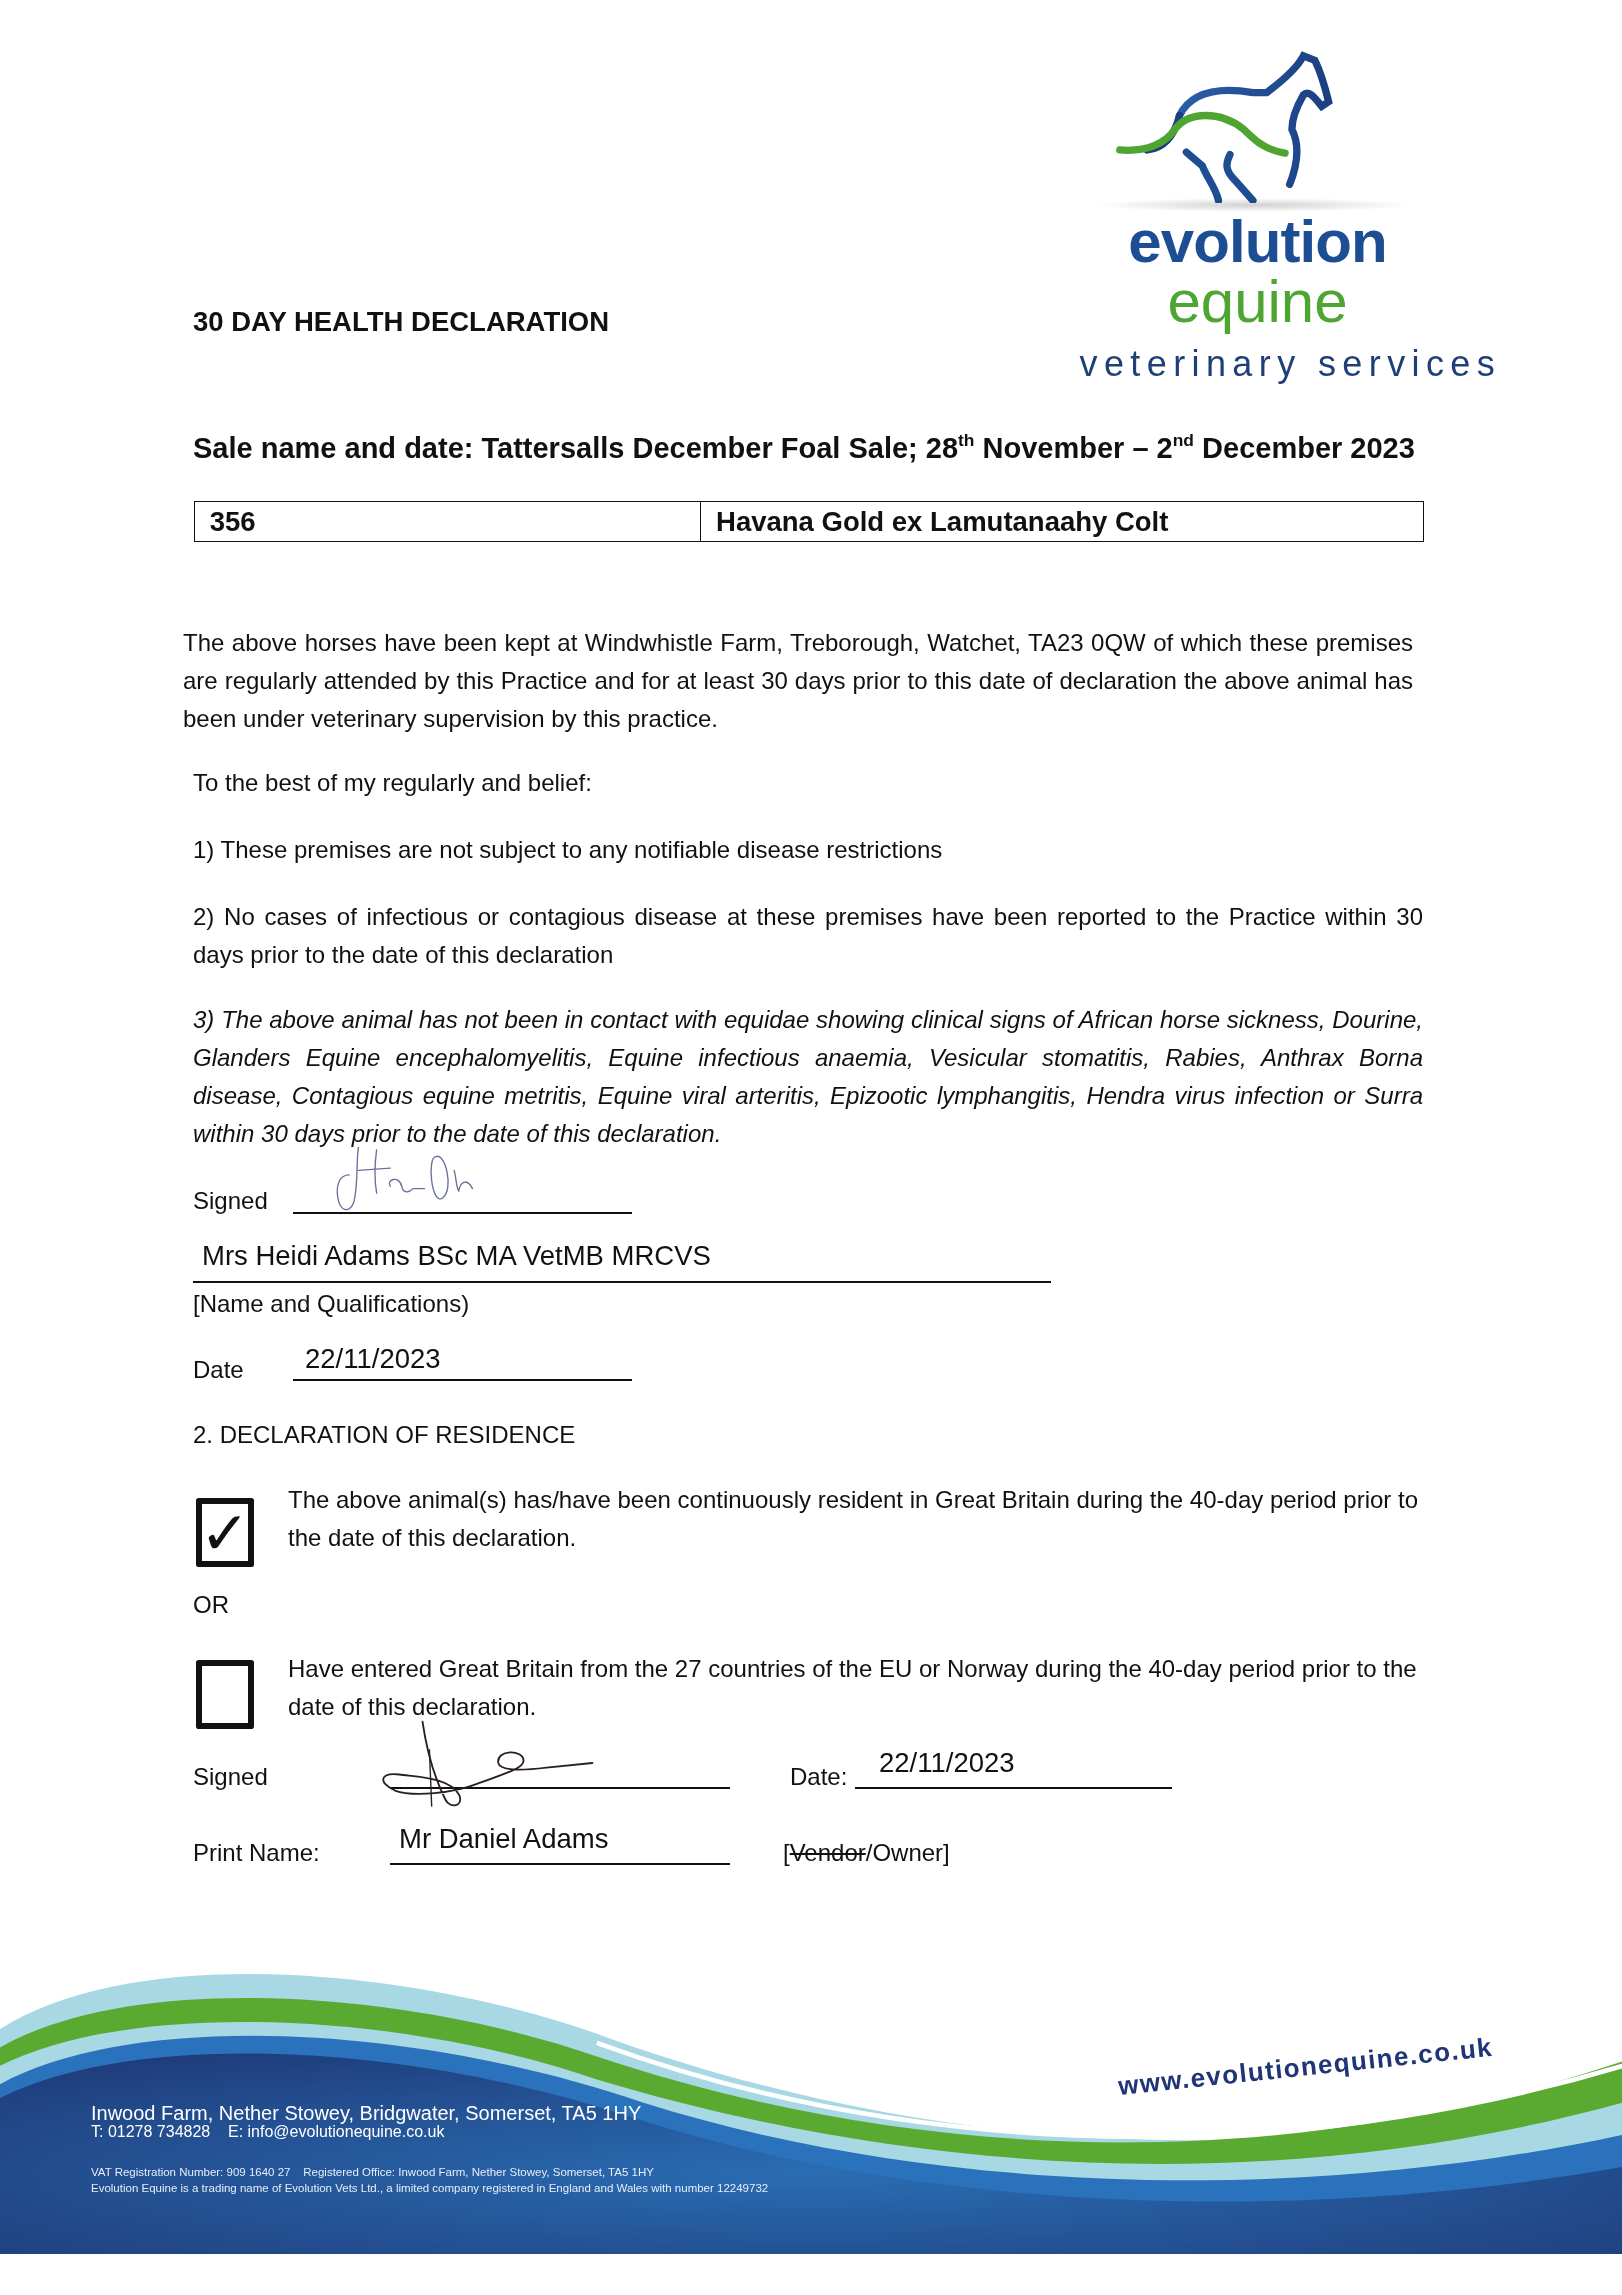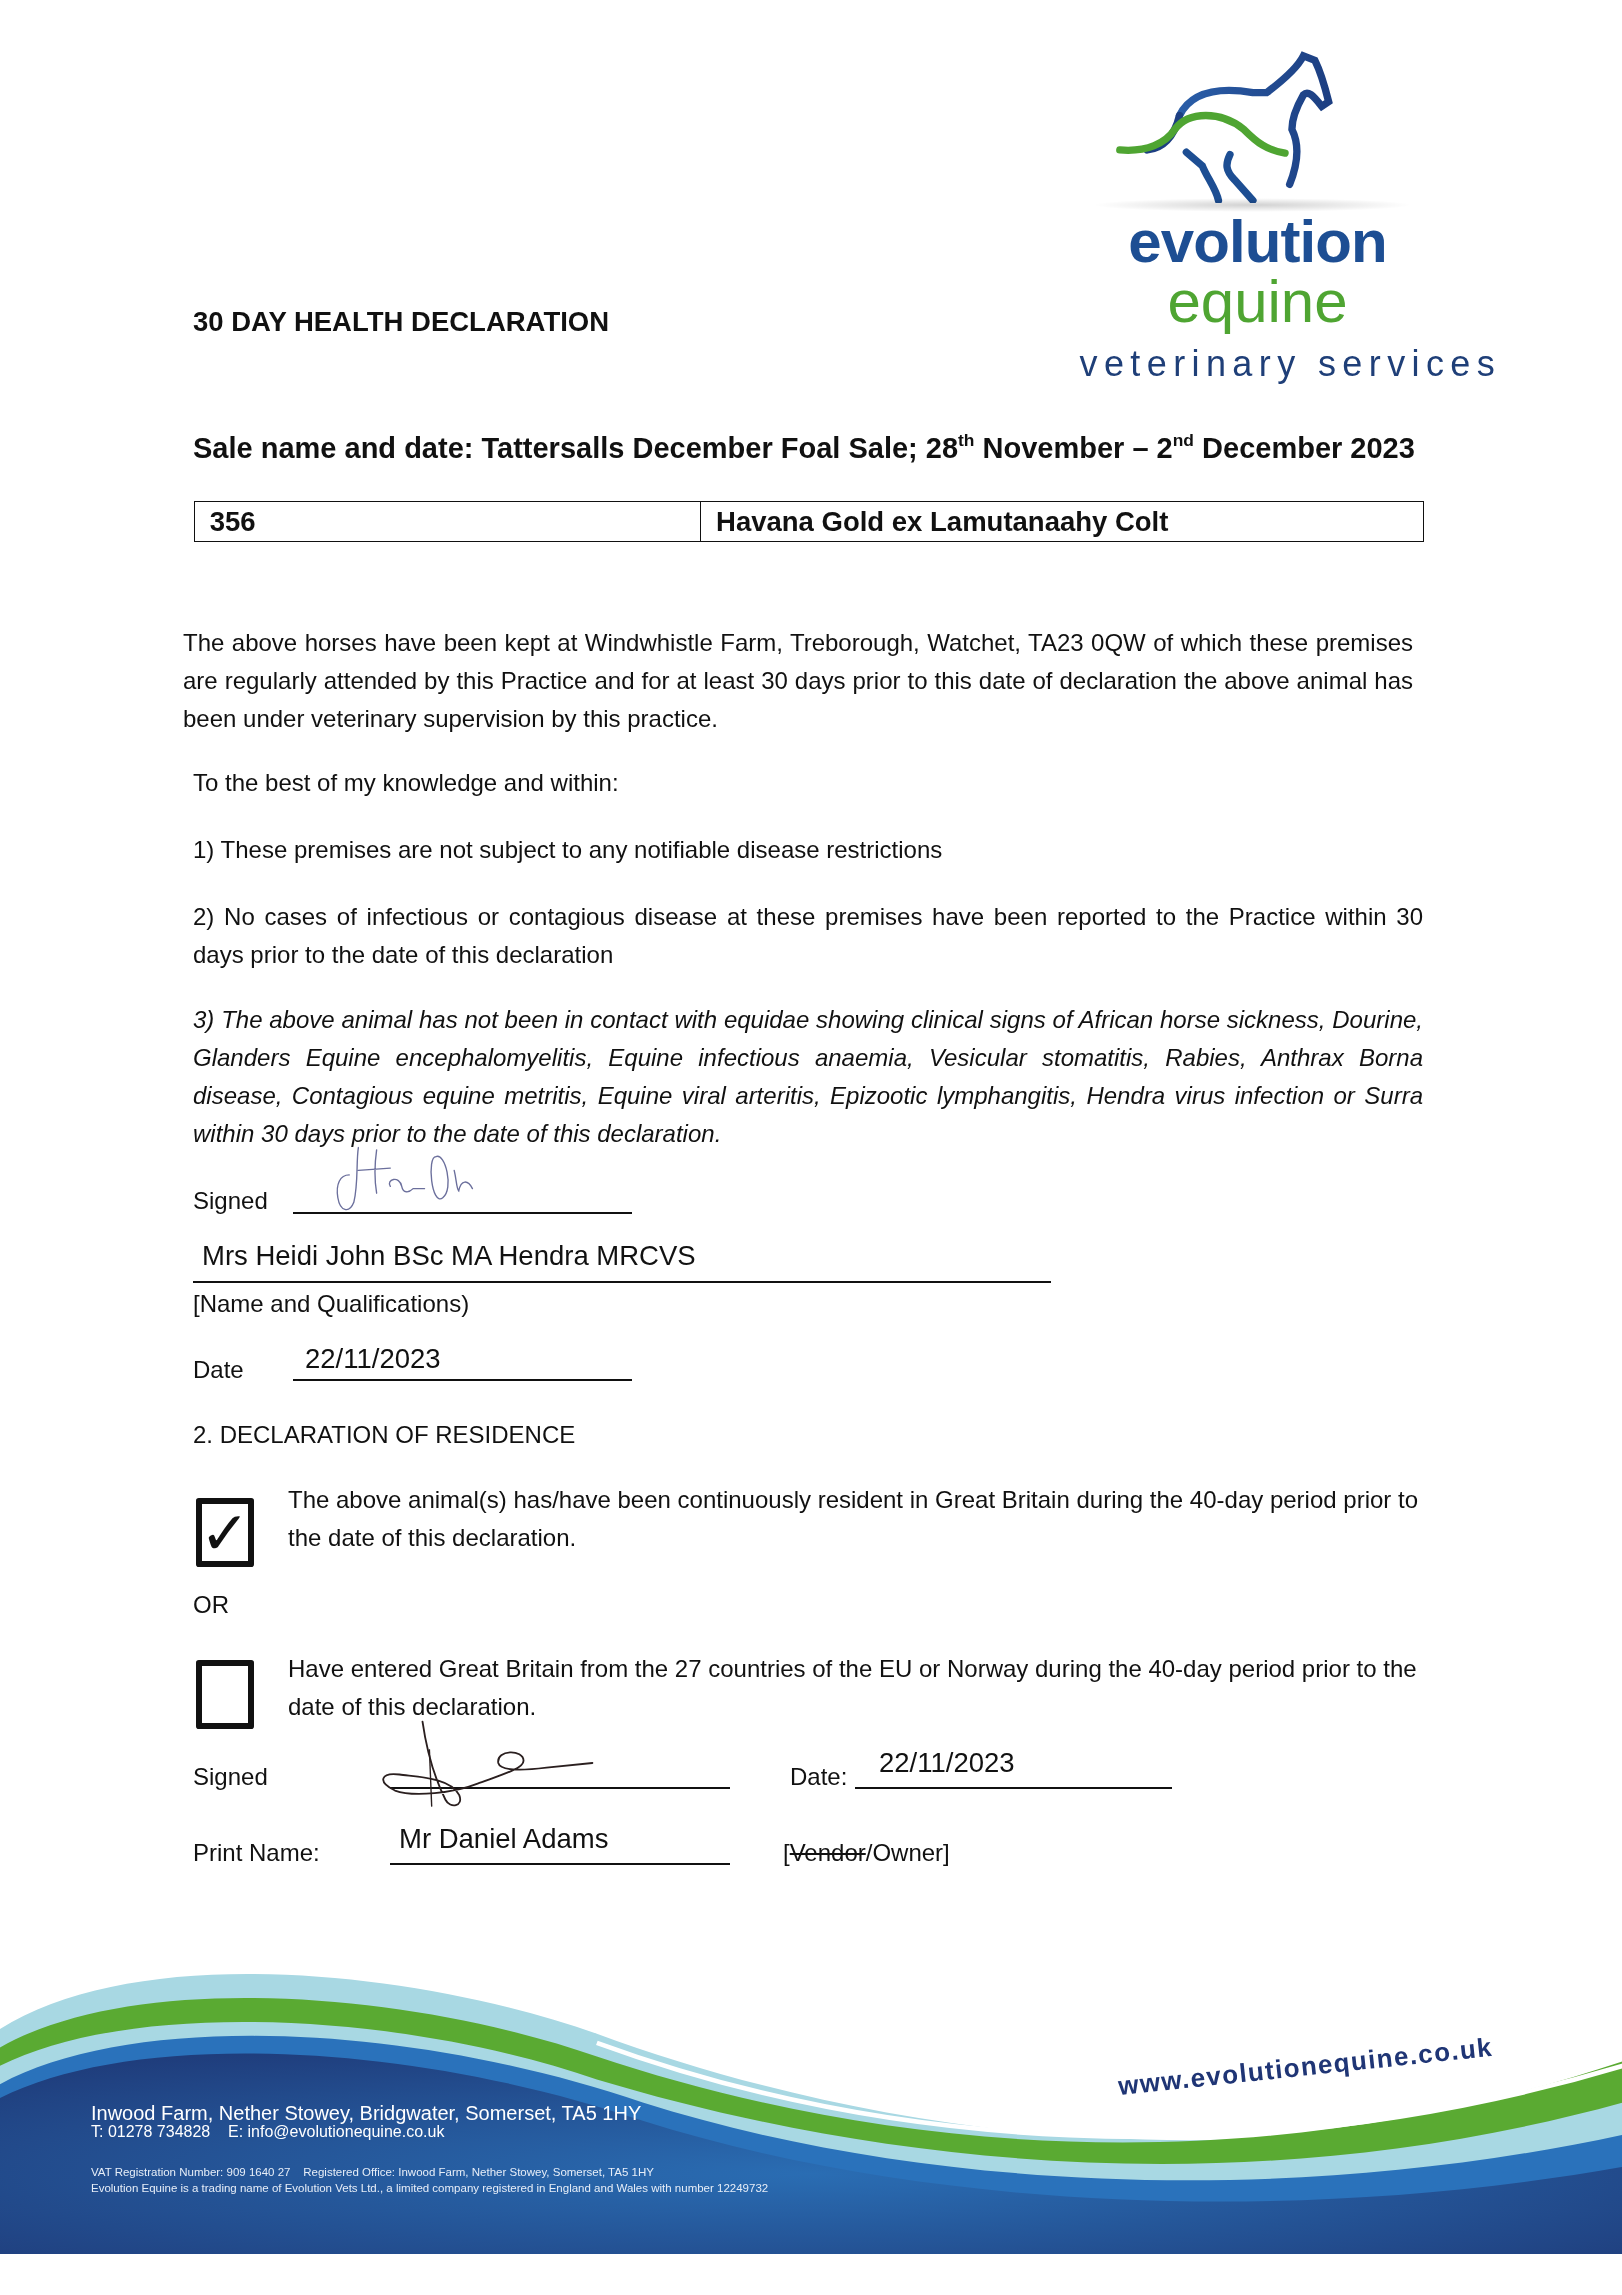--- a/index.html
+++ b/index.html
@@ -118,31 +118,31 @@
 <table id="lot-table" class="abs">
   <tbody>
   <tr>
     <td class="c1">356</td>
     <td>Havana Gold ex Lamutanaahy Colt</td>
   </tr>
 </tbody>
   </table>
 
 <div id="para1" class="abs body-text justify">The above horses have been kept at Windwhistle Farm, Treborough, Watchet, TA23 0QW of which these premises are regularly attended by this Practice and for at least 30 days prior to this date of declaration the above animal has been under veterinary supervision by this practice.</div>
-<div id="best" class="abs body-text">To the best of my knowledge and within:</div>
+<div id="best" class="abs body-text">To the best of my regularly and belief:</div>
 <div id="item1" class="abs body-text">1) These premises are not subject to any notifiable disease restrictions</div>
 <div id="item2" class="abs body-text justify">2) No cases of infectious or contagious disease at these premises have been reported to the Practice within 30 days prior to the date of this declaration</div>
 <div id="item3" class="abs body-text justify">3) The above animal has not been in contact with equidae showing clinical signs of African horse sickness, Dourine, Glanders Equine encephalomyelitis, Equine infectious anaemia, Vesicular stomatitis, Rabies, Anthrax Borna disease, Contagious equine metritis, Equine viral arteritis, Epizootic lymphangitis, Hendra virus infection or Surra within 30 days prior to the date of this declaration.</div>
 
 <div id="signed1-label" class="abs body-text">Signed</div>
 <div id="signed1-line" class="abs"></div>
 <svg id="sig1" class="abs" viewBox="0 0 520 160">
   <path d="M60 70 C 40 70, 30 90, 35 120 C 40 150, 60 155, 70 130 C 80 90, 75 40, 80 10 M 80 60 L 150 55 M 120 15 C 115 50, 115 80, 120 110 M 150 95 C 140 80, 170 70, 175 95 C 178 110, 190 110, 200 100 L 225 100 M 250 30 C 230 30, 240 140, 265 120 C 290 100, 270 20, 250 30 M 290 60 C 295 80, 295 100, 300 105 C 305 80, 320 80, 330 100" fill="none" stroke="#6b6f9c" stroke-width="3" stroke-linecap="round"></path>
 </svg>
-<div id="name-value" class="abs">Mrs Heidi John BSc MA Hendra MRCVS</div>
+<div id="name-value" class="abs">Mrs Heidi Adams BSc MA VetMB MRCVS</div>
 <div id="name-line" class="abs"></div>
 <div id="name-label" class="abs body-text">[Name and Qualifications)</div>
 <div id="date1-label" class="abs body-text">Date</div>
 <div id="date1-value" class="abs">22/11/2023</div>
 <div id="date1-line" class="abs"></div>
 
 <div id="sec2" class="abs body-text">2. DECLARATION OF RESIDENCE</div>
 
 <div id="cb1" class="abs checkbox">
   <span>✓</span>

